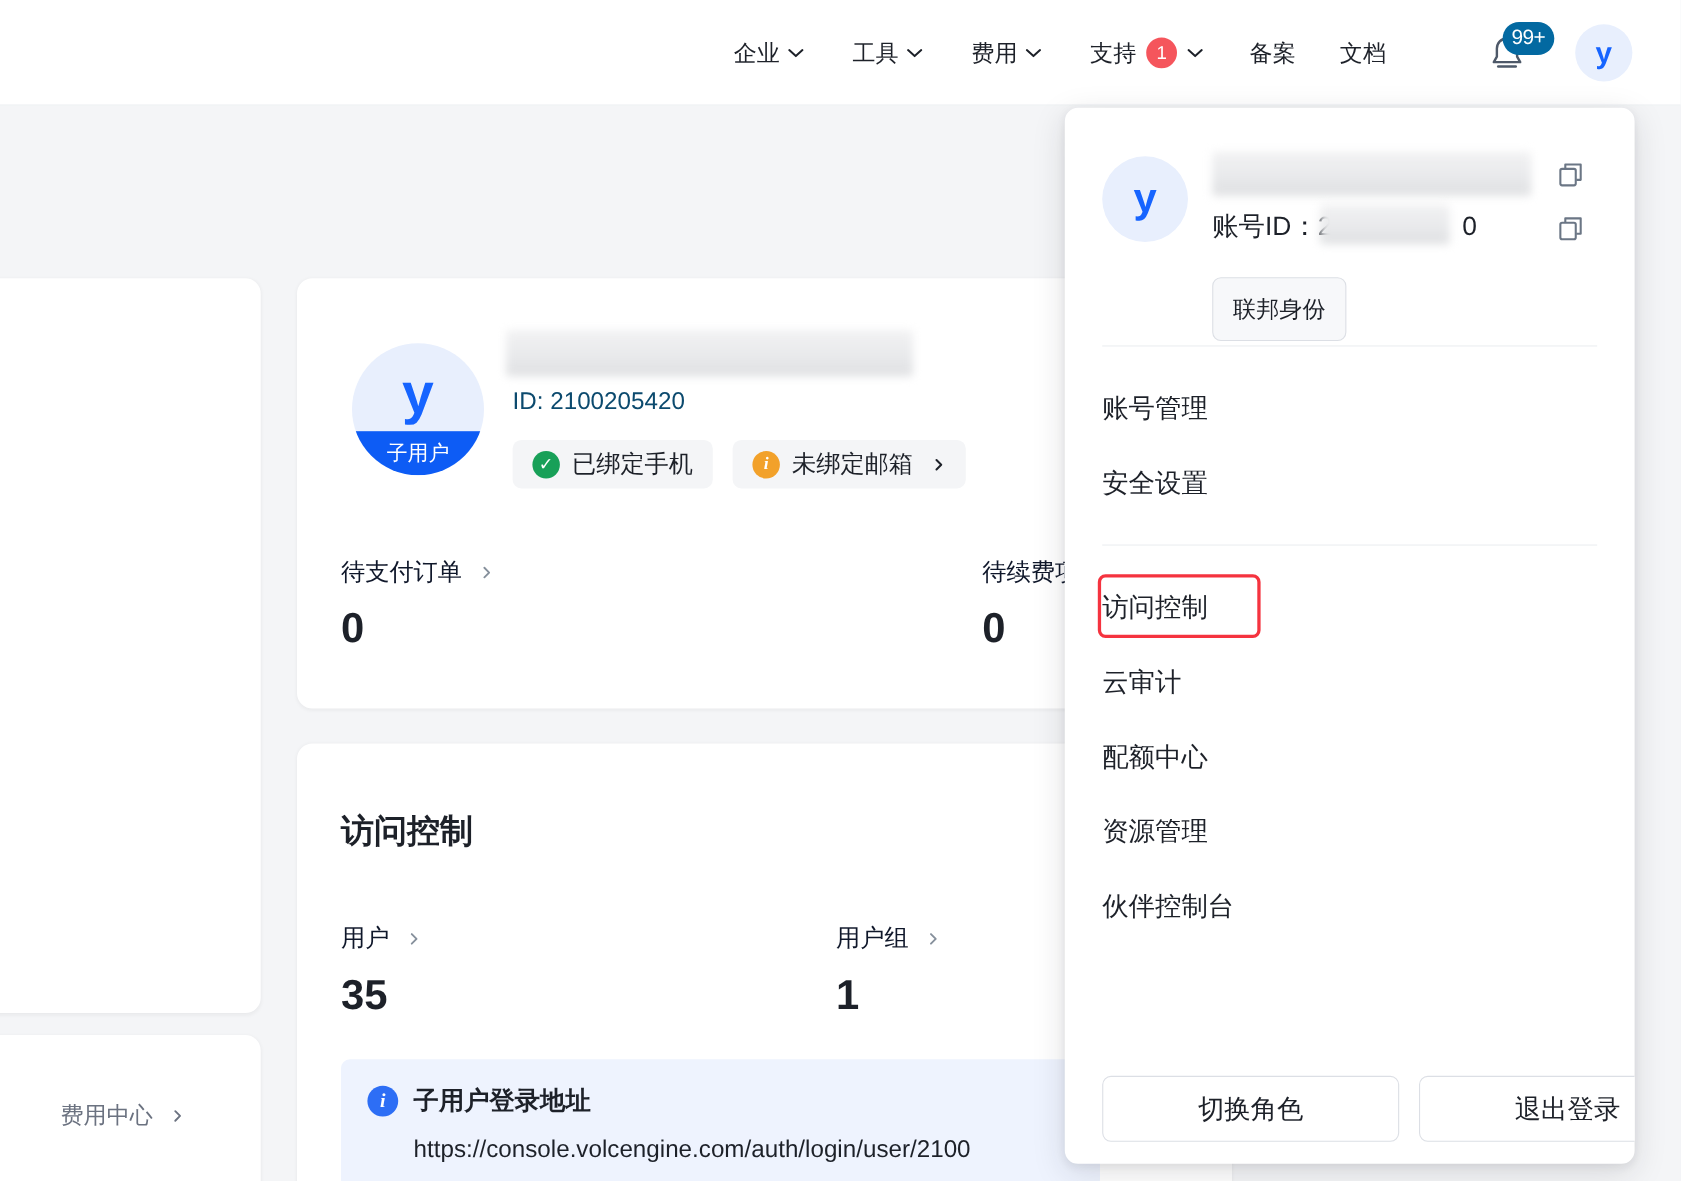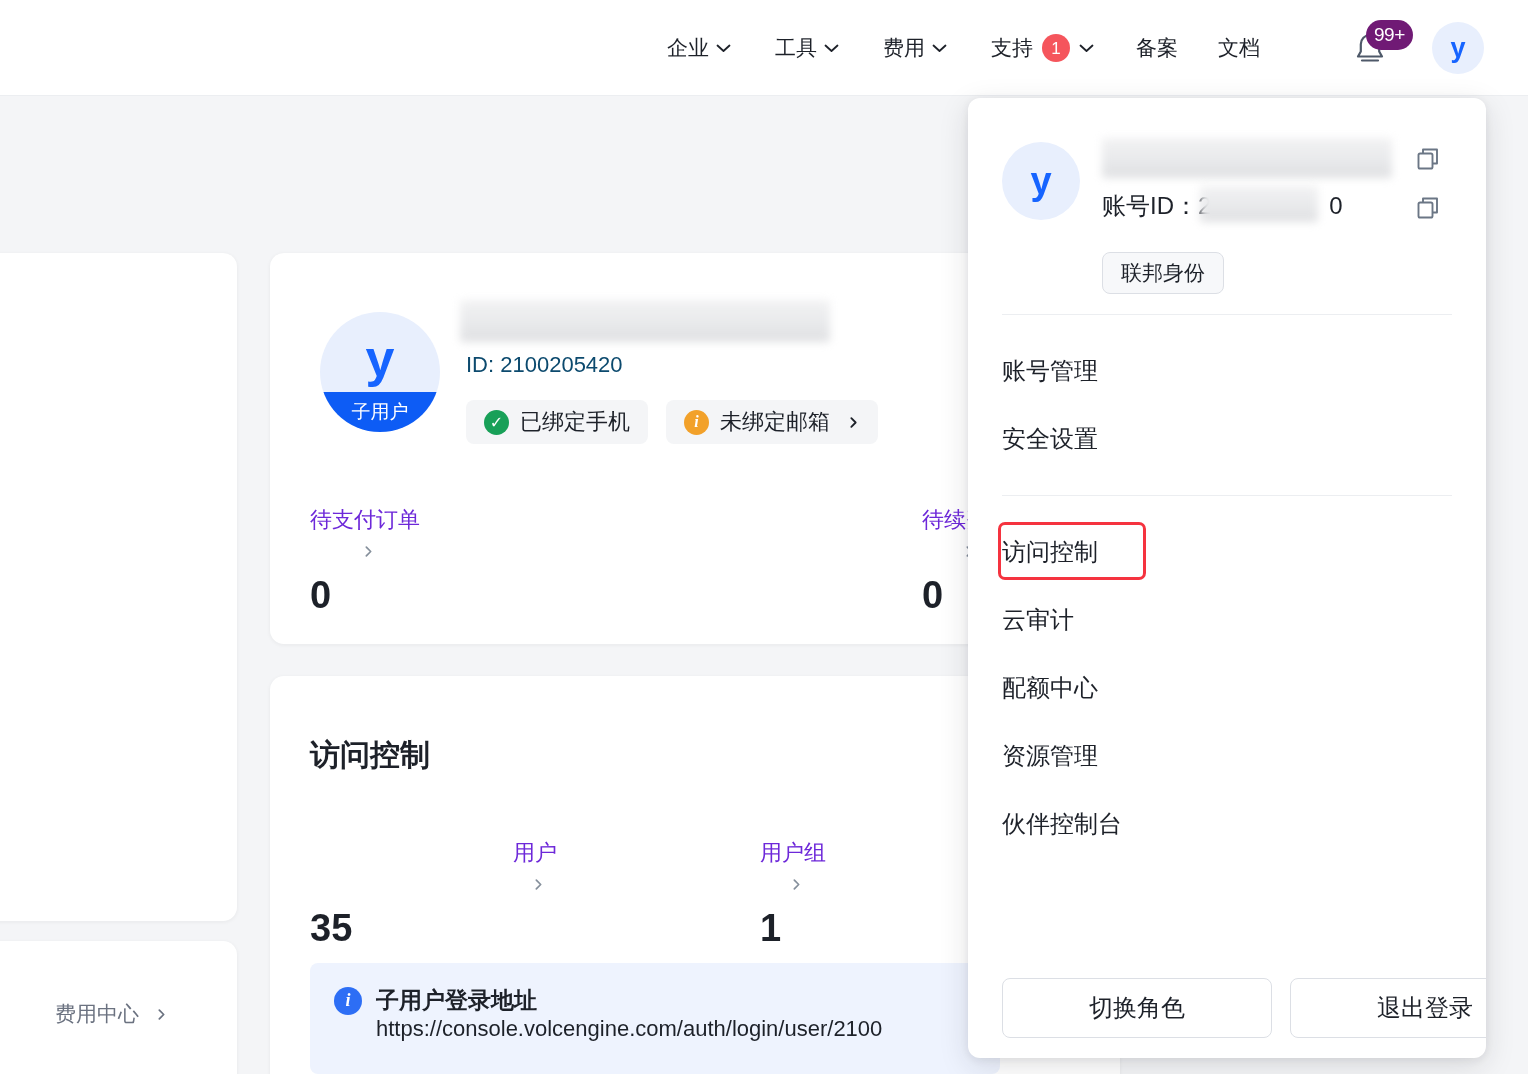--- a/index.html
+++ b/index.html
@@ -53,21 +53,21 @@
     margin: 0 2px;
   }
 
   .bell-wrap {
     position: absolute; left: 1348px; top: 26px;
     width: 44px; height: 44px; cursor: pointer;
   }
   .bell-badge {
     position: absolute; left: 18px; top: -6px;
     min-width: 46px; height: 30px; padding: 0 8px;
-    border-radius: 15px; background: #701a75;
+    border-radius: 15px; background: #0369a1;
     color: #fff; font-size: 19px; font-weight: 400;
     display: flex; align-items: center; justify-content: center;
     letter-spacing: -0.5px;
   }
   .nav-avatar {
     position: absolute; left: 1432px; top: 22px;
     width: 52px; height: 52px; border-radius: 50%;
     background: #e8effd; color: #1664ff;
     font-size: 27px; font-weight: 700;
     display: flex; align-items: center; justify-content: center;
@@ -134,22 +134,22 @@
   .dot-ic { width: 25px; height: 25px; border-radius: 50%; flex: 0 0 auto;
             display: flex; align-items: center; justify-content: center;
             color: #fff; font-size: 16px; font-weight: 700; }
   .dot-green { background: #18a058; }
   .dot-amber { background: #f2a12a; font-style: italic; font-family: "Liberation Serif", serif; }
   .chev-sm { width: 13px; height: 13px; margin-left: 6px; }
 
   .stat-row { position: absolute; display: flex; }
   .stat { }
   .stat .lbl {
-    font-size: 22px; color: #6d28d9;
-    display: flex; align-items: center; gap: 10px; cursor: pointer; flex-direction: column;
+    font-size: 22px; color: #0f172a;
+    display: flex; align-items: center; gap: 10px; cursor: pointer;
   }
   .stat .val { font-size: 38px; font-weight: 700; color: #1d2129; margin-top: 16px; }
 
   .section-title {
     position: absolute; left: 310px; top: 735px;
     font-size: 30px; font-weight: 700; color: #1d2129;
   }
 
   .notice {
     position: absolute; left: 310px; top: 963px;
@@ -161,21 +161,21 @@
   .notice-i {
     width: 28px; height: 28px; border-radius: 50%;
     background: #2d6ef5; color: #fff;
     display: flex; align-items: center; justify-content: center;
     font-size: 18px; font-weight: 700;
     font-family: "Liberation Serif", serif; font-style: italic;
     flex: 0 0 auto;
   }
   .notice-title { font-size: 23px; font-weight: 700; color: #1d2129; }
   .notice-url {
-    margin-left: 42px;
+    margin-top: 16px; margin-left: 42px;
     font-size: 22px; color: #1d2129; white-space: nowrap;
   }
 
   
   .dropdown {
     position: absolute; left: 968px; top: 98px;
     width: 518px; height: 960px;
     background: #fff;
     border-radius: 12px;
     box-shadow: 0 8px 30px rgba(29,33,41,0.13), 0 2px 8px rgba(29,33,41,0.07);
@@ -190,21 +190,21 @@
     font-size: 38px; font-weight: 700;
     display: flex; align-items: center; justify-content: center;
   }
   .dd-copy { position: absolute; width: 26px; height: 26px; cursor: pointer; }
   .dd-accid {
     position: absolute; left: 134px; top: 92px;
     font-size: 24px; color: #1d2129; white-space: nowrap;
   }
   .dd-tag {
     position: absolute; left: 134px; top: 154px;
-    height: 42px; padding: 0 18px;
+    height: 58px; padding: 0 18px;
     border: 1px solid #dcdfe5; border-radius: 8px;
     background: #f7f8fa; color: #1d2129; font-size: 21px;
     display: inline-flex; align-items: center;
     cursor: pointer;
   }
   .dd-divider { height: 1px; background: #eceef1; margin: 0 34px; }
   .dd-group { padding: 22px 0; }
   .dd-item {
     height: 68px; display: flex; align-items: center;
     padding: 0 34px; font-size: 24px; color: #1d2129;

